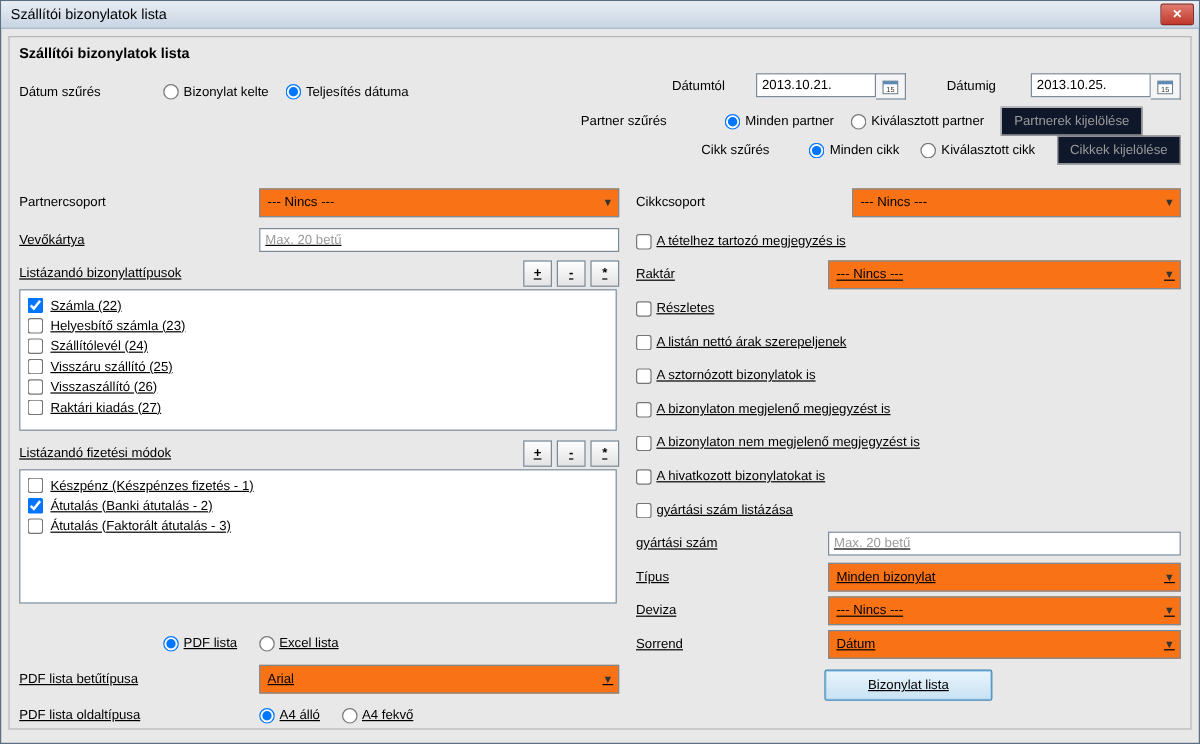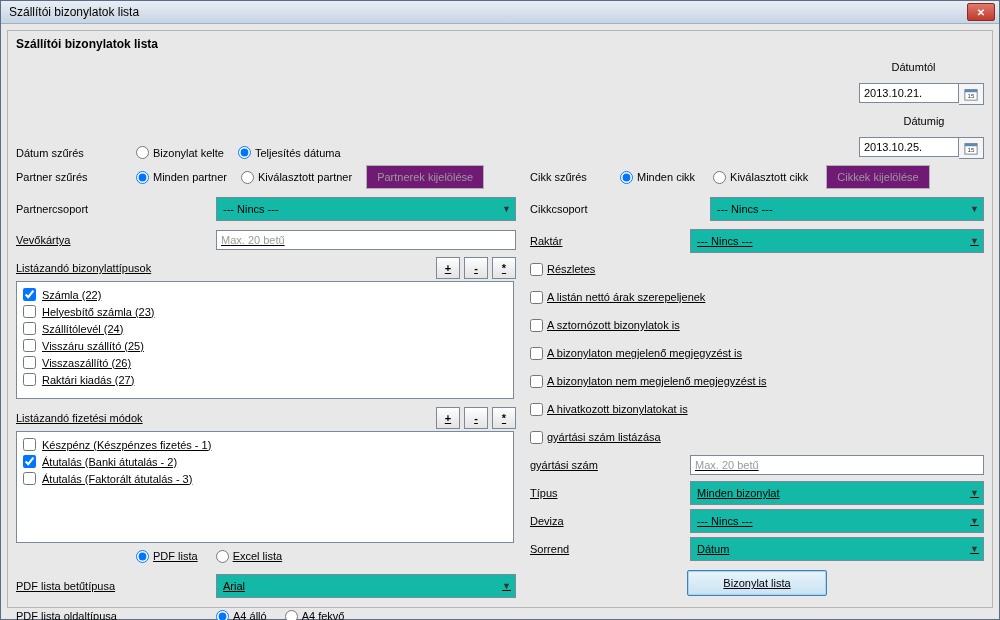--- a/index.html
+++ b/index.html
@@ -32,24 +32,24 @@
   .txt{height:20px;border:1px solid #7a8a99;background:#fff;padding:0 4px;
     box-sizing:border-box;font-family:inherit;font-size:11px;}
   .txt::placeholder{color:#9a9a9a;}
 
   .datebox{display:inline-flex;}
   .datebox .txt{width:100px;}
   .calbtn{width:24px;height:20px;border:1px solid #7a8a99;border-left:none;
     background:#f5f5f5;display:flex;align-items:center;justify-content:center;}
   .calbtn svg{width:14px;height:14px;}
 
-  .btn-dis{height:22px;padding:0 10px;border:1px solid #b0b0b0;background:#701a75;
+  .btn-dis{height:22px;padding:0 10px;border:1px solid #b0b0b0;background:#0f172a;
     color:#9a9a9a;display:inline-flex;align-items:center;}
 
-  .select{height:22px;border:1px solid #7a8a99;background:#14b8a6;display:flex;
+  .select{height:22px;border:1px solid #7a8a99;background:#f97316;display:flex;
     align-items:center;justify-content:space-between;padding:0 4px 0 6px;flex:1;}
   .select .arrow{font-size:9px;color:#333;}
 
   .smallbtns{display:flex;gap:4px;}
   .smallbtn{width:22px;height:20px;border:1px solid #7a8a99;background:linear-gradient(#fefefe,#e3e3e3);
     display:flex;align-items:center;justify-content:center;font-weight:bold;}
 
   .listbox{width:498px;border:1px solid #7a8a99;background:#fff;padding:4px 6px;
     box-sizing:border-box;}
   .listbox.h1{height:118px;margin-bottom:8px;}
@@ -90,21 +90,21 @@
         <div class="lab">Dátum szűrés</div>
         <label class="radio" style="margin-right:14px;">
           <input type="radio" name="df" style="">
             <span>Bizonylat kelte</span>
         </label>
         <label class="radio">
           <input type="radio" name="df" checked="" style="">
             <span>Teljesítés dátuma</span>
         </label>
       </div>
-      <div class="date-pair" style="margin-left:auto;flex-direction:column;">
+      <div class="date-pair" style="margin-left:auto;">
         <span class="dlab">Dátumtól</span>
         <span class="datebox">
           <input class="txt" value="2013.10.21." style="">
           <span class="calbtn">
             <svg viewBox="0 0 16 16">
                 <rect x="1" y="3" width="14" height="12" fill="#fff" stroke="#6a7b8c"></rect>
                 <rect x="1" y="3" width="14" height="3" fill="#5b89b4"></rect>
                 <text x="8" y="13" text-anchor="middle" font-size="7" fill="#333">15</text>
               </svg>
           </span>
@@ -116,21 +116,21 @@
             <svg viewBox="0 0 16 16">
                 <rect x="1" y="3" width="14" height="12" fill="#fff" stroke="#6a7b8c"></rect>
                 <rect x="1" y="3" width="14" height="3" fill="#5b89b4"></rect>
                 <text x="8" y="13" text-anchor="middle" font-size="7" fill="#333">15</text>
               </svg>
           </span>
         </span>
       </div>
     </div>
 
-    <div style="display:flex;align-items:flex-end;margin-bottom:8px;">
+    <div style="display:flex;align-items:flex-end;margin-bottom:20px;flex-direction:column;">
       <div style="display:flex;align-items:center;width:500px;">
         <div class="lab">Partner szűrés</div>
         <label class="radio" style="margin-right:14px;">
           <input type="radio" name="pf" checked="" style="">
             <span>Minden partner</span>
         </label>
         <label class="radio" style="margin-right:14px;">
           <input type="radio" name="pf" style="">
             <span>Kiválasztott partner</span>
         </label>
@@ -226,21 +226,21 @@
             <div class="item">
               <input type="checkbox" checked="" style="">
               <span>Átutalás (Banki átutalás - 2)</span>
             </div>
             <div class="item">
               <input type="checkbox" style="">
               <span>Átutalás (Faktorált átutalás - 3)</span>
             </div>
           </div>
 
-        <div class="row" style="margin-top:0;">
+        <div class="row" style="margin-top:20px;">
           <div class="lab"></div>
           <label class="radio" style="margin-right:18px;">
             <input type="radio" name="out" checked="" style="">
               <span>PDF lista</span>
           </label>
           <label class="radio">
             <input type="radio" name="out" style="">
               <span>Excel lista</span>
           </label>
         </div>
@@ -260,20 +260,26 @@
               <span>A4 álló</span>
           </label>
           <label class="radio">
             <input type="radio" name="pp" style="">
               <span>A4 fekvő</span>
           </label>
         </div>
       </div>
 
       <div class="col right">
+        <div class="crow">
+            <label class="check">
+          <input type="checkbox" style="">
+              <span>A tételhez tartozó megjegyzés is</span>
+            </label>
+          </div>
 
         <div class="crow">
           <div class="clab">Raktár</div>
           <div class="cctl">
               <div class="select">
             <span>--- Nincs ---</span>
             <span class="arrow">▼</span>
               </div>
             </div>
         </div>

